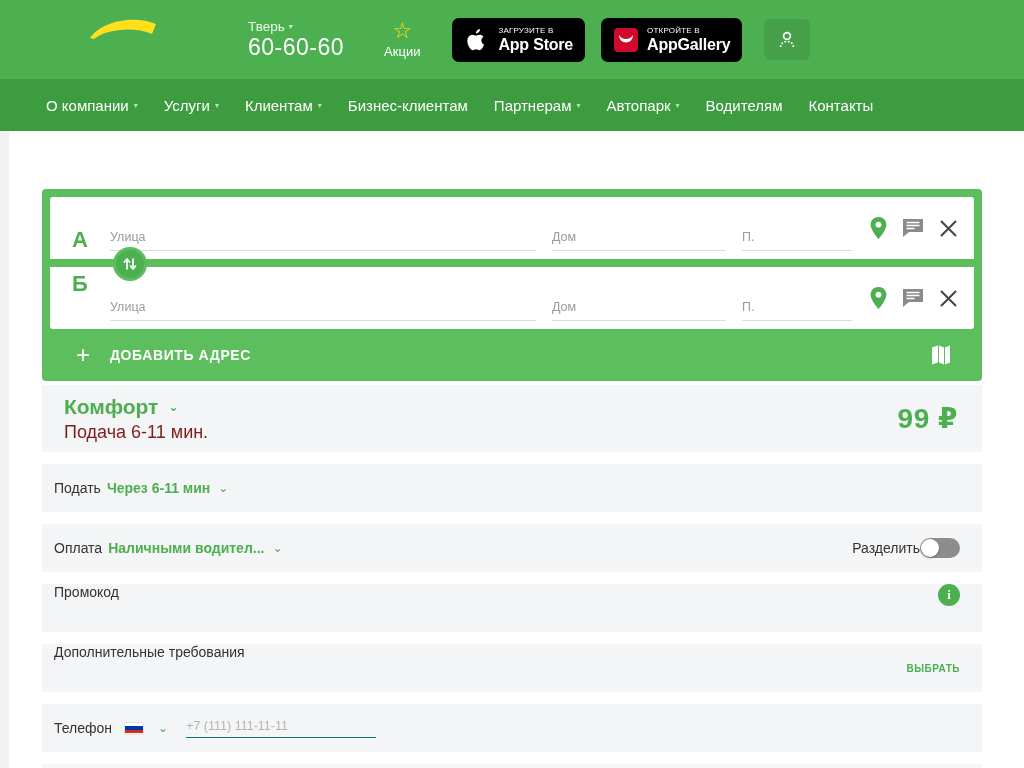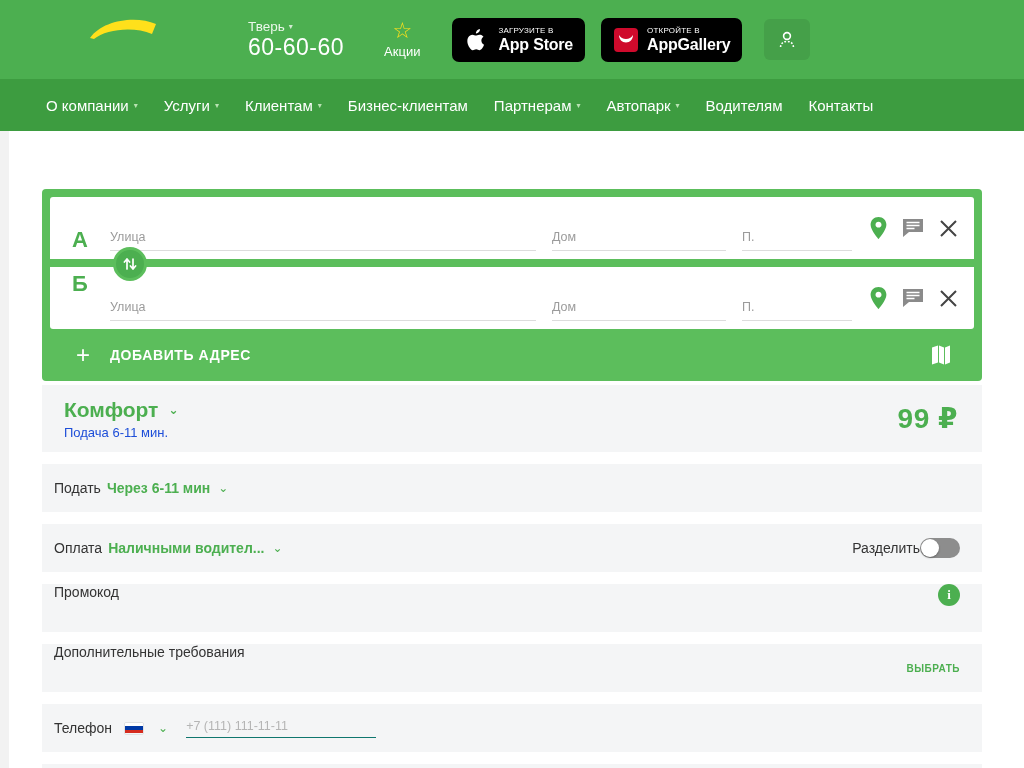--- a/index.html
+++ b/index.html
@@ -104,21 +104,21 @@
   .add-plus { color:#fff; font-size: 24px; font-weight: 300; line-height:1; }
   .add-label { color:#fff; font-size: 14px; font-weight: 700; letter-spacing: .6px; }
 
   
   .tariff {
     background:#f4f5f6; height: 67px; display:flex; align-items:center;
     justify-content:space-between; padding: 0 24px 0 22px; margin-top: 4px;
   }
   .tariff-left { display:flex; flex-direction:column; gap:3px; }
   .tariff-name { color:#4caf50; font-size: 21px; font-weight: 700; display:flex; align-items:center; gap:8px; cursor:pointer; }
-  .tariff-sub { color:#1d4ed8; font-size: 13px; }
+  .tariff-sub { color:#7f1d1d; font-size: 18px; }
   .tariff-price { color:#4caf50; font-size: 28px; font-weight: 700; letter-spacing:.5px; }
 
   
   .opt-row {
     background:#f4f5f6; height: 48px; margin-top: 12px; display:flex;
     justify-content:space-between; padding: 0 22px 0 12px;
   }
   .opt-left { display:flex; align-items:center; gap:6px; font-size: 14px; color:#333; padding-left:0; }
   .opt-label { color:#333; }
   .opt-value { color:#4caf50; font-weight:700; cursor:pointer; }

